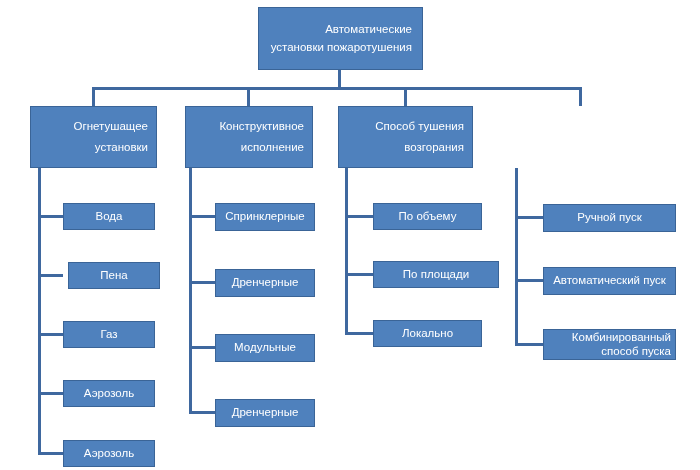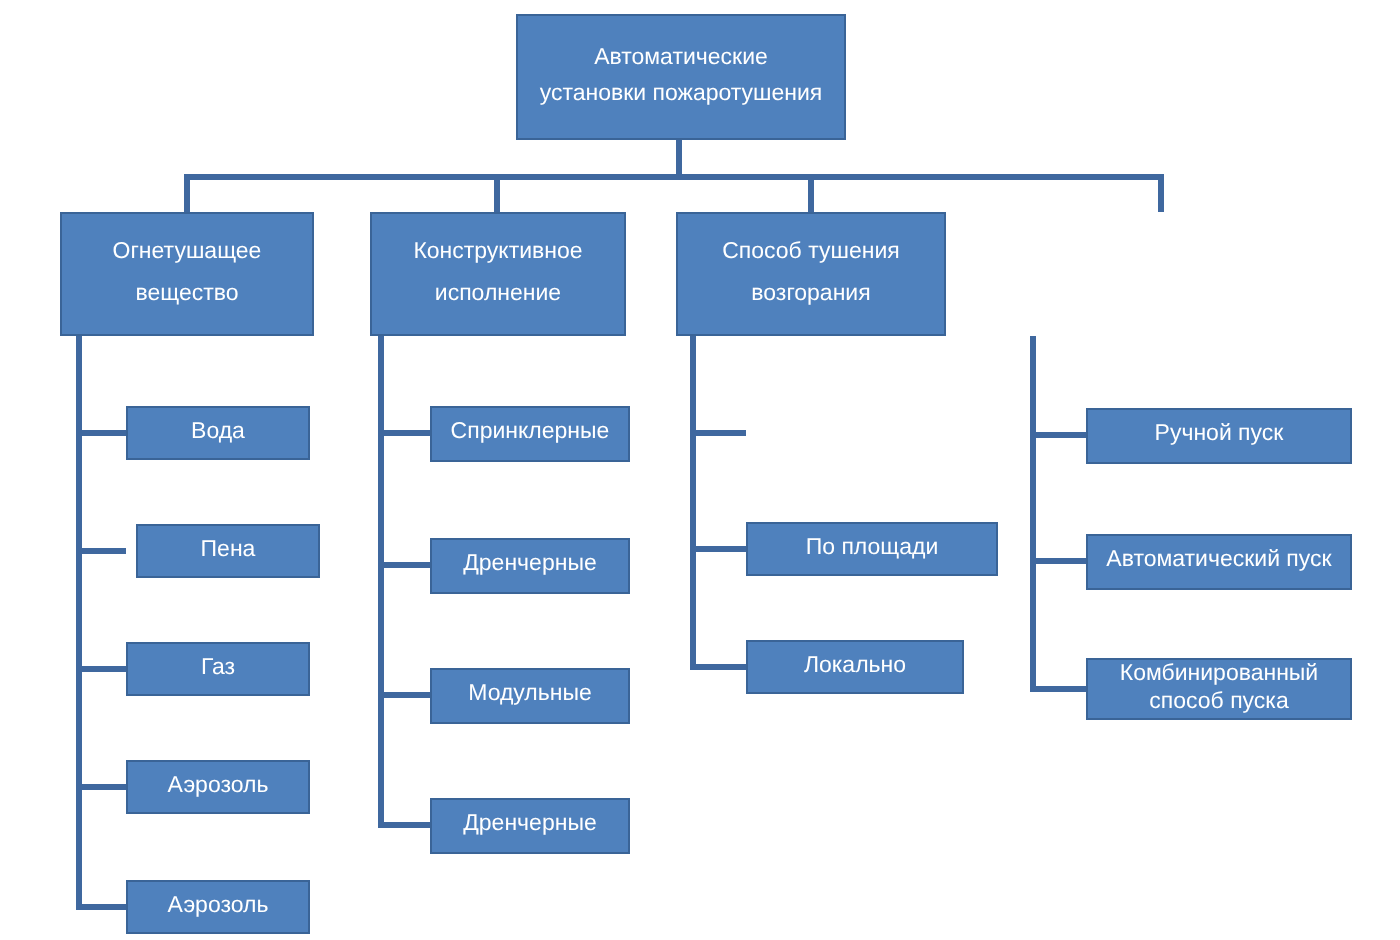--- a/index.html
+++ b/index.html
@@ -23,21 +23,21 @@
   }
   .node {
     position: absolute;
     box-sizing: border-box;
     background: var(--node-fill, #4f81bd);
     border: 1.5px solid var(--node-border, #3a6497);
     color: var(--text, #fff);
     display: flex;
     align-items: center;
     justify-content: center;
-    text-align: center;
+    text-align: right;
     font-size: 11.5px;
   }
   .node.root { line-height: 1.5; padding: 2px 10px; }
   .node.header { line-height: 1.8; padding: 2px 8px; }
   .node.child { line-height: 1.2; padding: 1px 4px; }
   .line {
     position: absolute;
     background: var(--connector, #3f689f);
   }
 </style>
@@ -71,35 +71,36 @@
   <div class="line" style="left:345px;top:273px;width:28px;height:3px"></div>
   <div class="line" style="left:345px;top:332px;width:28px;height:3px"></div>
 
   <div class="line" style="left:515px;top:168px;width:3px;height:178px"></div>
   <div class="line" style="left:515px;top:216px;width:28px;height:3px"></div>
   <div class="line" style="left:515px;top:279px;width:28px;height:3px"></div>
   <div class="line" style="left:515px;top:343px;width:28px;height:3px"></div>
 
   <div class="node root" style="left:258px;top:7px;width:165px;height:63px">Автоматические установки пожаротушения</div>
 
-  <div class="node header" style="left:30px;top:106px;width:127px;height:62px">Огнетушащее вещество</div>
+  <div class="node header" style="left:30px;top:106px;width:127px;height:62px">Огнетушащее установки</div>
   <div class="node header" style="left:338px;top:106px;width:135px;height:62px">Способ тушения возгорания</div>
   <div class="node header" style="left:185px;top:106px;width:128px;height:62px">Конструктивное исполнение</div>
 
   <div class="node child" style="left:63px;top:203px;width:92px;height:27px">Вода</div>
   <div class="node child" style="left:68px;top:262px;width:92px;height:27px">Пена</div>
   <div class="node child" style="left:63px;top:321px;width:92px;height:27px">Газ</div>
   <div class="node child" style="left:63px;top:380px;width:92px;height:27px">Аэрозоль</div>
   <div class="node child" style="left:63px;top:440px;width:92px;height:27px">Аэрозоль</div>
 
   <div class="node child" style="left:215px;top:203px;width:100px;height:28px">Спринклерные</div>
   <div class="node child" style="left:215px;top:269px;width:100px;height:28px">Дренчерные</div>
   <div class="node child" style="left:215px;top:334px;width:100px;height:28px">Модульные</div>
   <div class="node child" style="left:215px;top:399px;width:100px;height:28px">Дренчерные</div>
 
+  <div class="node child" style="left:373px;top:203px;width:109px;height:27px">По объему</div>
   <div class="node child" style="left:373px;top:261px;width:126px;height:27px">По площади</div>
   <div class="node child" style="left:373px;top:320px;width:109px;height:27px">Локально</div>
 
   <div class="node child" style="left:543px;top:204px;width:133px;height:28px">Ручной пуск</div>
   <div class="node child" style="left:543px;top:267px;width:133px;height:28px">Автоматический пуск</div>
   <div class="node child" style="left:543px;top:329px;width:133px;height:31px">Комбинированный способ пуска</div>
 
 </div>
 
 </body></html>

